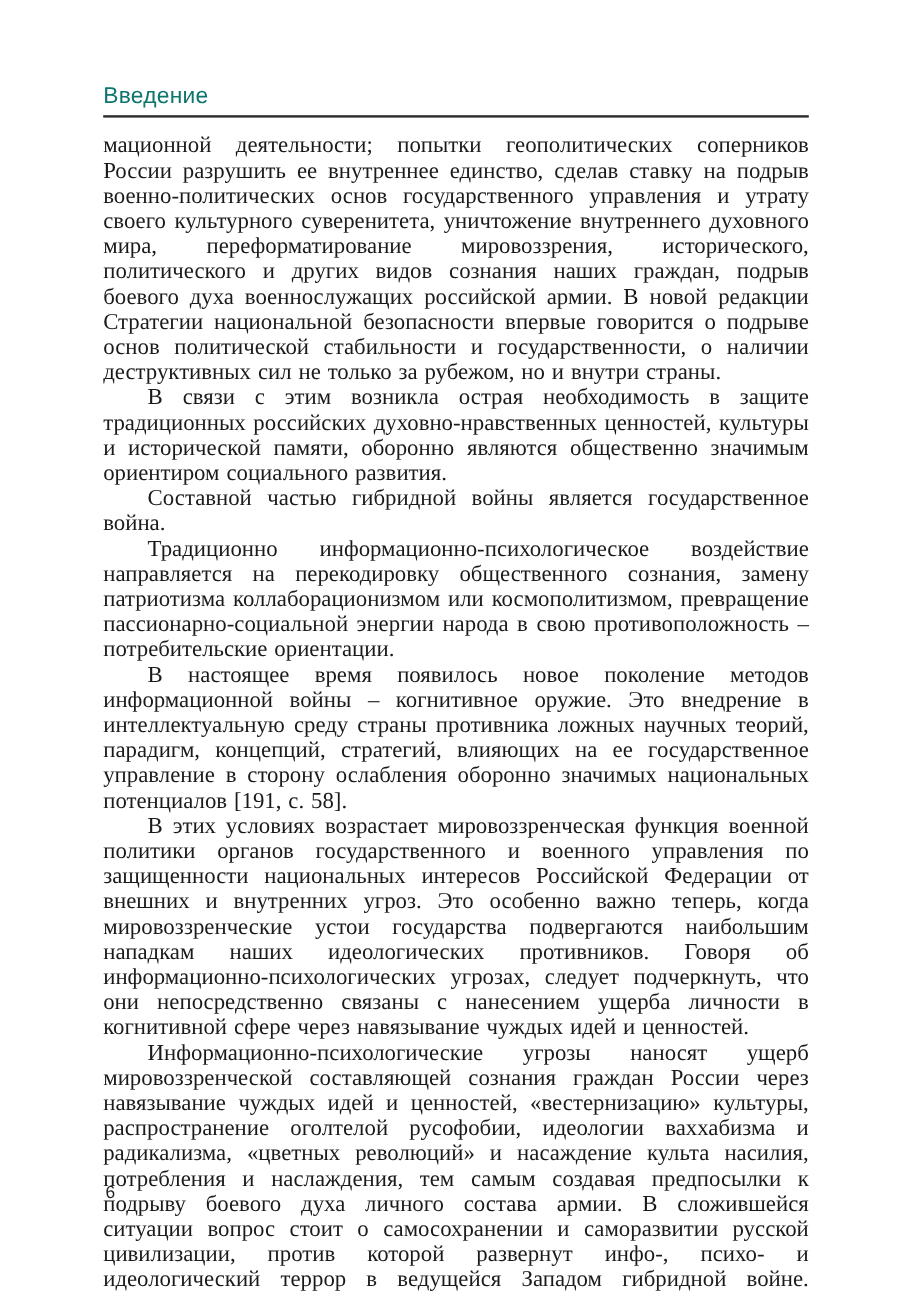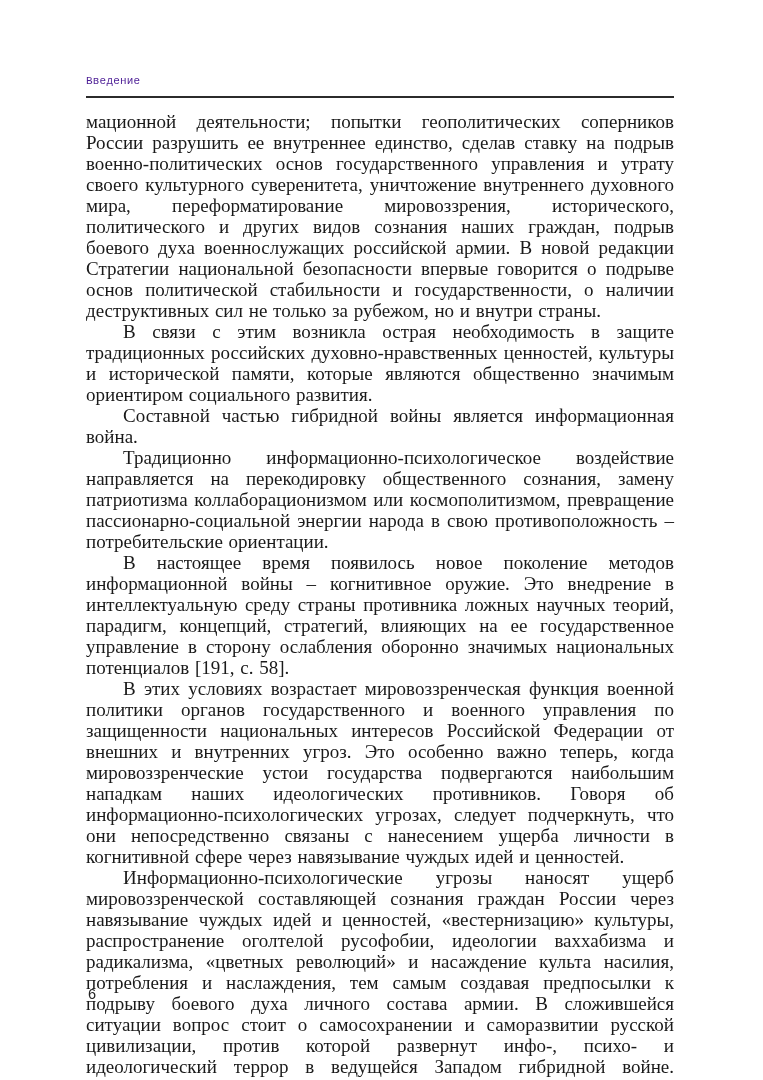--- a/index.html
+++ b/index.html
@@ -16,24 +16,24 @@
     font-family: "Liberation Serif", serif;
     color: #1a1a1a;
   }
   .content {
     position: absolute;
     left: 86px;
     top: 73px;
     width: 588px;
   }
   .running-header {
-    font-family: Liberation Mono, monospace;
-    font-size: 11px;
+    font-family: Liberation Sans, sans-serif;
+    font-size: 19px;
     line-height: 16px;
-    color: #4c1d95;
+    color: #0f766e;
     padding-bottom: 7px;
     letter-spacing: 0.2px;
   }
   .header-rule {
     height: 0;
     border-bottom: 2px solid #2b2b2b;
   }
   .body-text {
     margin-top: 13px;
     font-size: 19px;
@@ -59,22 +59,22 @@
 </style>
 </head>
 <body>
 
 <div class="page">
   <div class="content">
     <div class="running-header">Введение</div>
     <div class="header-rule"></div>
     <div class="body-text">
       <p class="para">мационной деятельности; попытки геополитических соперников России разрушить ее внутреннее единство, сделав ставку на подрыв военно-политических основ государственного управления и утрату своего культурного суверенитета, уничтожение внутреннего духовного мира, переформатирование мировоззрения, исторического, политического и других видов сознания наших граждан, подрыв боевого духа военнослужащих российской армии. В новой редакции Стратегии национальной безопасности впервые говорится о подрыве основ политической стабильности и государственности, о наличии деструктивных сил не только за рубежом, но и внутри страны.</p>
-      <p class="para indent">В связи с этим возникла острая необходимость в защите традиционных российских духовно-нравственных ценностей, культуры и исторической памяти, которые являются общественно значимым ориентиром социального развития.</p>
-      <p class="para indent">Составной частью гибридной войны является информационная война.</p>
+      <p class="para indent">В связи с этим возникла острая необходимость в защите традиционных российских духовно-нравственных ценностей, культуры и исторической памяти, оборонно являются общественно значимым ориентиром социального развития.</p>
+      <p class="para indent">Составной частью гибридной войны является государственное война.</p>
       <p class="para indent">Традиционно информационно-психологическое воздействие направляется на перекодировку общественного сознания, замену патриотизма коллаборационизмом или космополитизмом, превращение пассионарно-социальной энергии народа в свою противоположность – потребительские ориентации.</p>
       <p class="para indent">В настоящее время появилось новое поколение методов информационной войны – когнитивное оружие. Это внедрение в интеллектуальную среду страны противника ложных научных теорий, парадигм, концепций, стратегий, влияющих на ее государственное управление в сторону ослабления оборонно значимых национальных потенциалов [191, с. 58].</p>
       <p class="para indent">В этих условиях возрастает мировоззренческая функция военной политики органов государственного и военного управления по защищенности национальных интересов Российской Федерации от внешних и внутренних угроз. Это особенно важно теперь, когда мировоззренческие устои государства подвергаются наибольшим нападкам наших идеологических противников. Говоря об информационно-психологических угрозах, следует подчеркнуть, что они непосредственно связаны с нанесением ущерба личности в когнитивной сфере через навязывание чуждых идей и ценностей.</p>
       <p class="para indent">Информационно-психологические угрозы наносят ущерб мировоззренческой составляющей сознания граждан России через навязывание чуждых идей и ценностей, «вестернизацию» культуры, распространение оголтелой русофобии, идеологии ваххабизма и радикализма, «цветных революций» и насаждение культа насилия, потребления и наслаждения, тем самым создавая предпосылки к подрыву боевого духа личного состава армии. В сложившейся ситуации вопрос стоит о самосохранении и саморазвитии русской цивилизации, против которой развернут инфо-, психо- и идеологический террор в ведущейся Западом гибридной войне. Цифровые</p>
     </div>
   </div>
   <div class="page-number">6</div>
 </div>
 
 </body></html>

